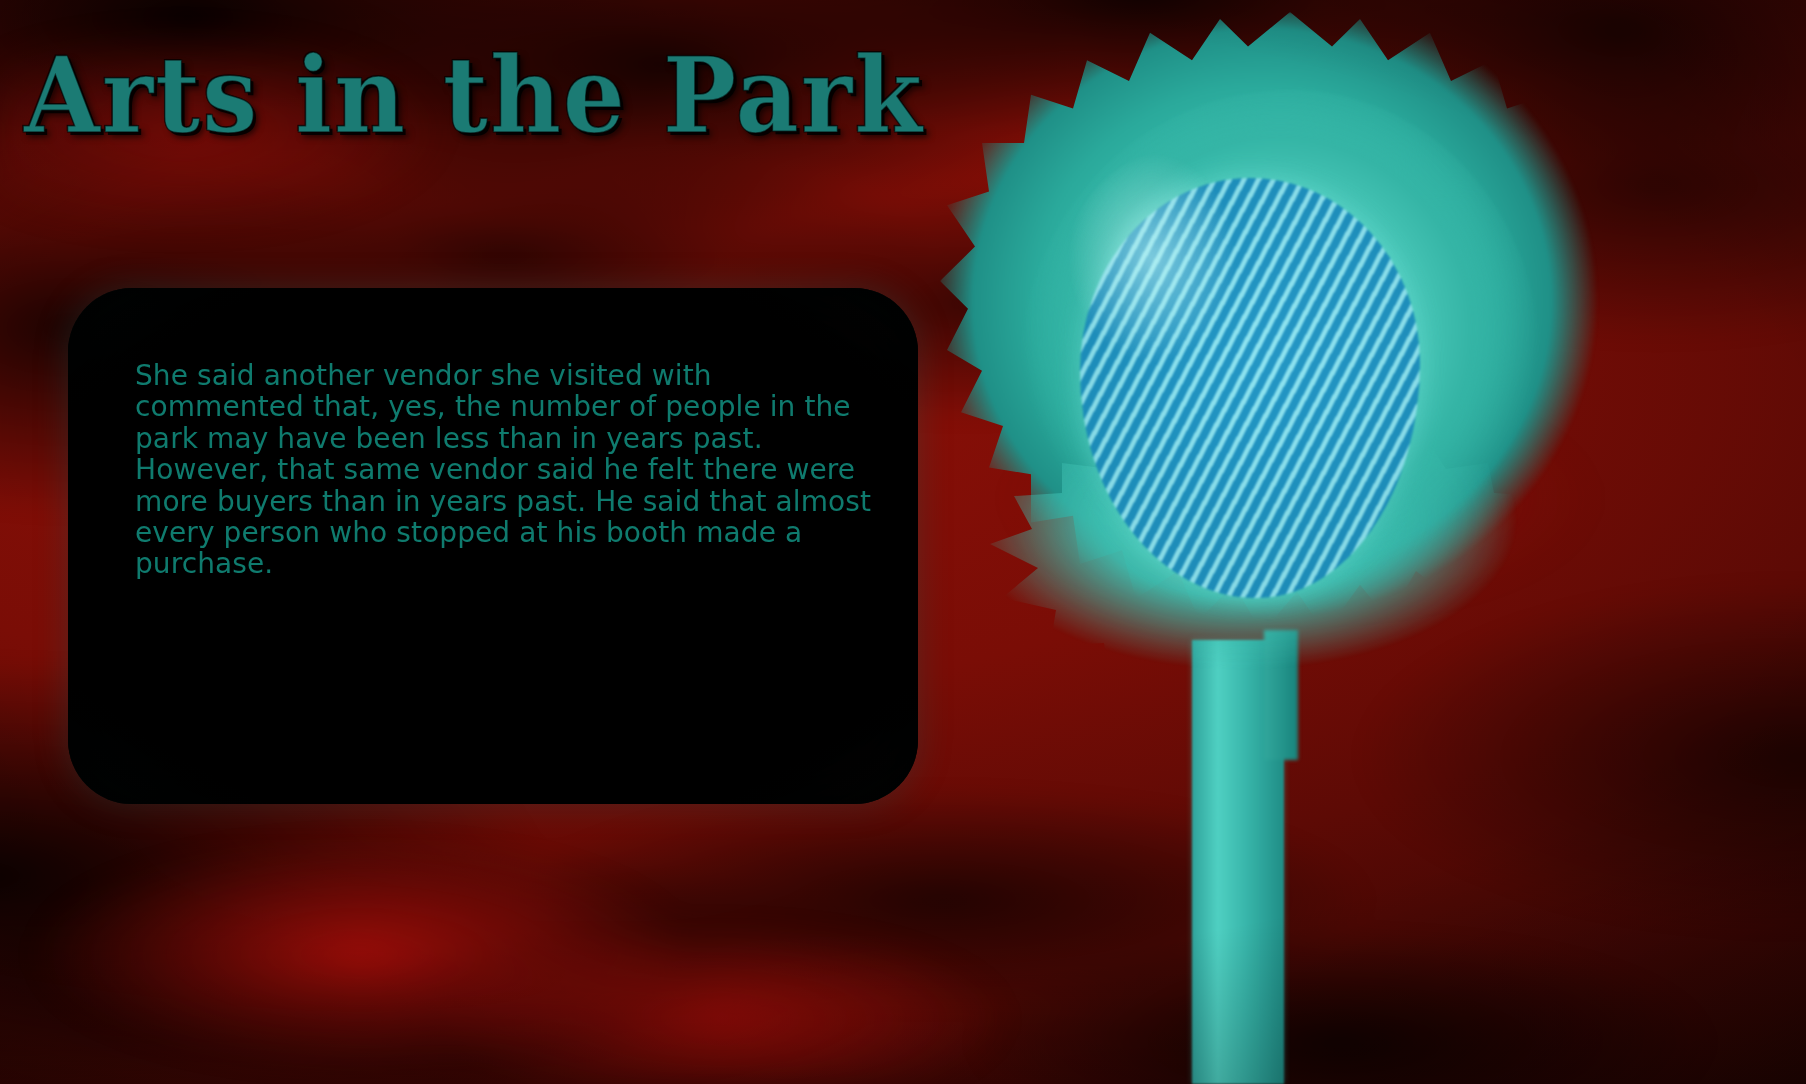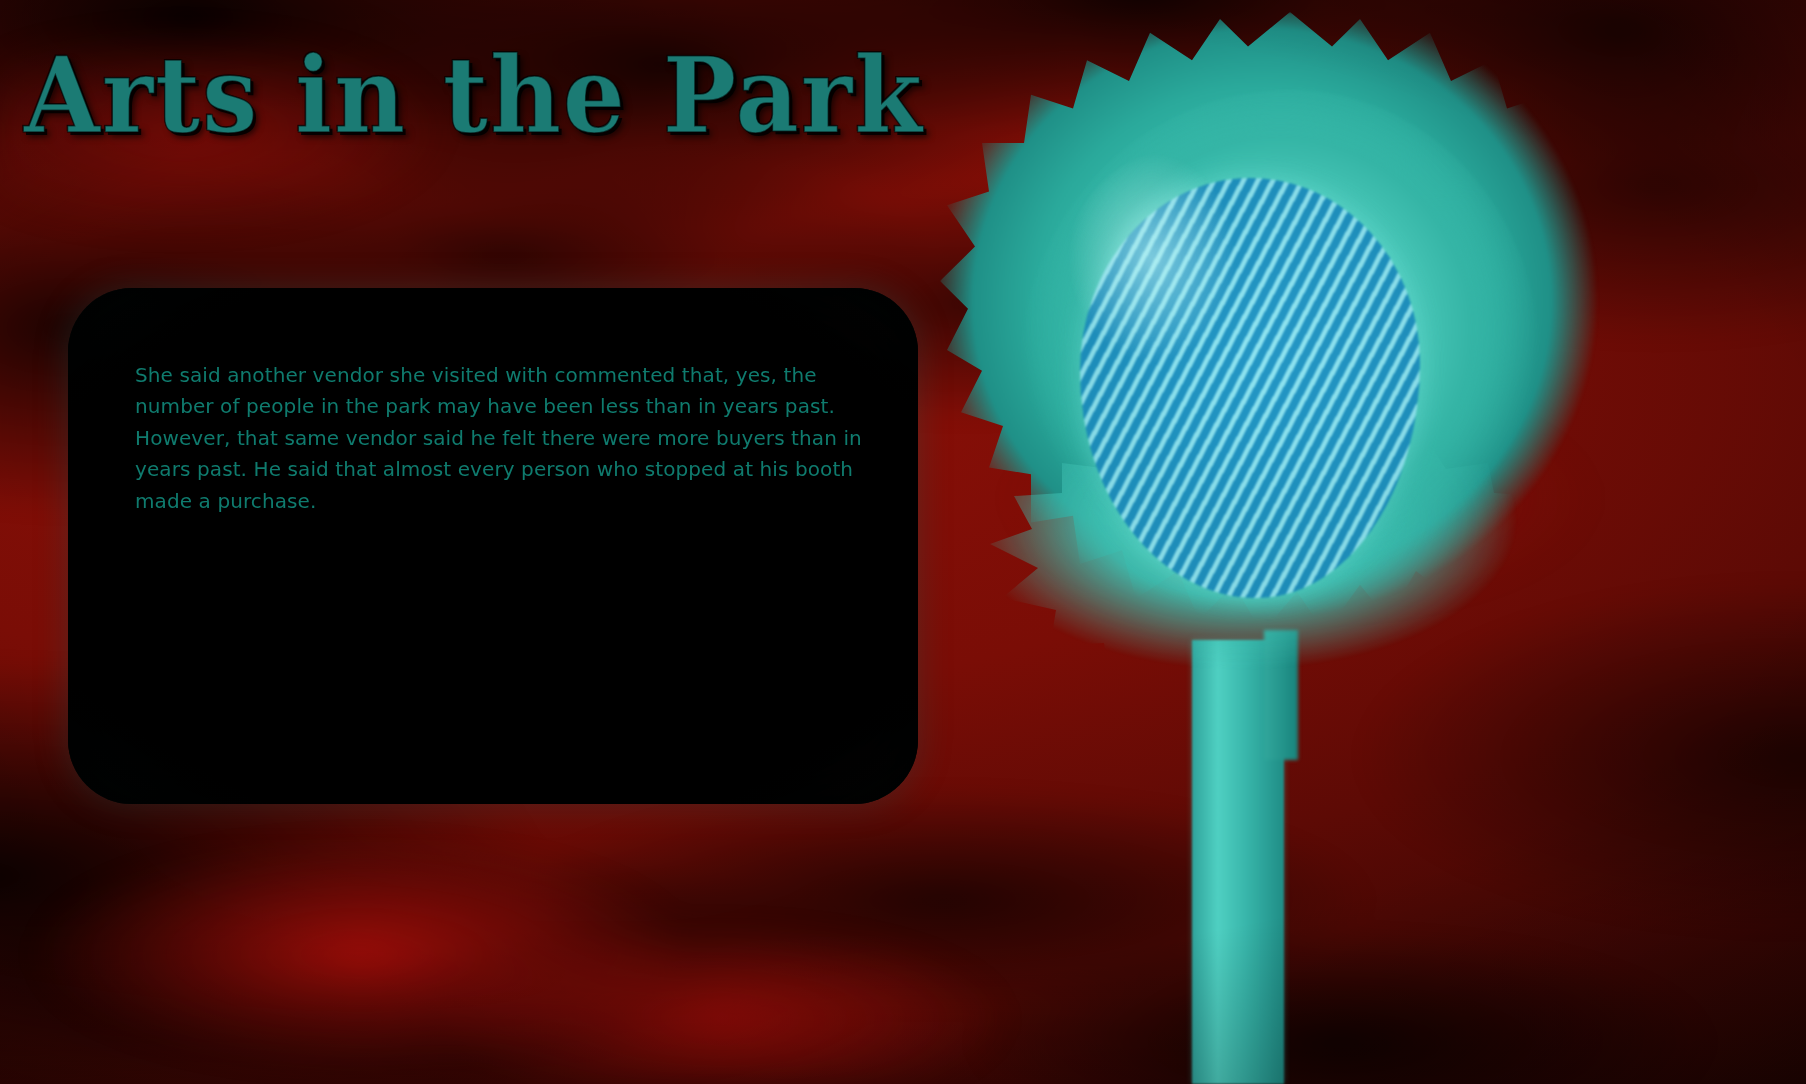--- a/index.html
+++ b/index.html
@@ -151,21 +151,21 @@
       0 0 34px rgba(20,90,86,.30);
     filter:blur(.4px);
   }
   #panel-inner-shade{
     position:absolute;inset:0;border-radius:64px;
     background:radial-gradient(88% 86% at 50% 50%, rgba(0,0,0,1) 0%, rgba(0,0,0,1) 58%, rgba(0,0,0,0) 100%);
   }
   #panel-text{
     position:absolute;left:135px;top:360px;width:740px;
     font-family:"DejaVu Sans", sans-serif;
-    font-size:20px;
+    font-size:28px;
     line-height:31.4px;
     color:#0f7b6e;
     letter-spacing:.1px;
   }
   #panel-text p{margin:0;}
   #panel-text .gap{height:30px;}
 </style>
 </head>
 <body>
 

